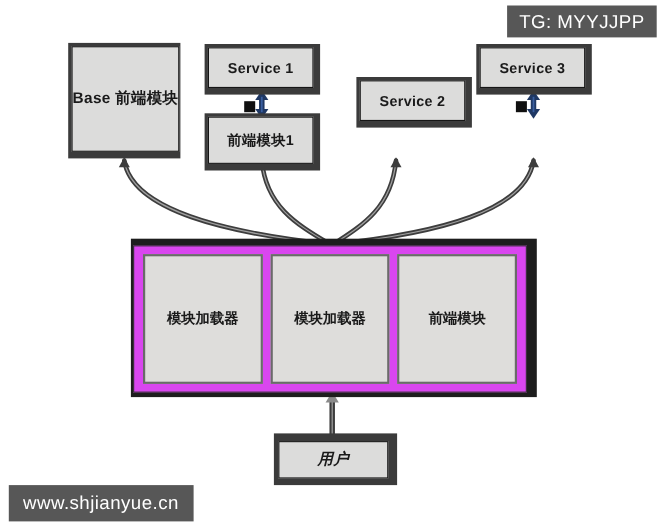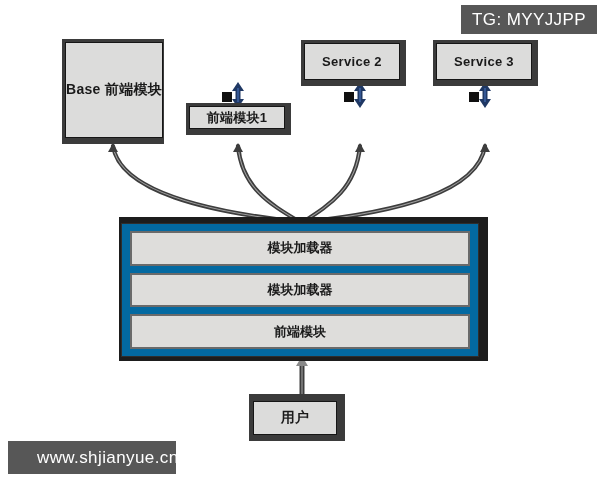--- a/index.html
+++ b/index.html
@@ -12,49 +12,49 @@
   
   .frame{position:absolute;background:#3b3b3b;display:flex;box-sizing:border-box;}
   .frame .box{
     flex:1;margin:3px 6px 6px 3px;background:#dcdcdb;border:1px solid #161616;
     display:flex;align-items:center;justify-content:center;
     font-weight:bold;font-size:13px;letter-spacing:.3px;white-space:nowrap;
   }
   .base-frame{left:62px;top:39px;width:102px;height:105px;}
   .base-frame .box{font-size:14px;}
   .svc-frame{top:40px;width:105px;height:46px;}
-  .fe-frame{top:103px;width:105px;height:32px;}
-  .col1{left:186px;} .col2{left:301px;} .col3{left:433px;}
+  .fe-frame{top:103px;width:105px;height:52px;}
+  .col1{left:186px;} .col2{left:324px;margin-top:30px;} .col3{left:433px;}
 
   
   .core-frame{
     left:119px;top:217px;width:369px;height:144px;background:#1d1d1d;
     padding:6px 9px 4px 2px;display:flex;box-sizing:border-box;position:absolute;
   }
   .core-panel{
-    flex:1;background:#0369a1;border:1px solid #2e2e2e;
-    display:flex;flex-direction:column;gap:7px;padding:7px 8px;box-sizing:border-box;
+    flex:1;background:#d946ef;border:1px solid #2e2e2e;
+    display:flex;flex-direction:row;gap:7px;padding:7px 8px;box-sizing:border-box;
   }
   .core-row{
     flex:1;background:#dedddb;border:2px solid #6a6a6a;
     display:flex;align-items:center;justify-content:center;
     font-weight:bold;font-size:13px;
   }
 
-  .user-frame{left:249px;top:394px;width:96px;height:47px;}
+  .user-frame{left:249px;top:394px;width:112px;height:47px;font-style:italic;}
   .user-frame .box{margin:7px 8px 6px 4px;font-size:14px;}
 
   
   .badge{
     position:absolute;background:#575757;color:#ffffff;
     display:flex;align-items:center;justify-content:center;
     font-size:17px;letter-spacing:.4px;white-space:nowrap;
   }
   .tg-badge{left:461px;top:5px;width:136px;height:29px;}
-  .watermark{left:8px;top:441px;width:168px;height:33px;justify-content:flex-start;padding-left:29px;box-sizing:border-box;}
+  .watermark{left:8px;top:441px;width:168px;height:33px;justify-content:flex-start;padding-left:13px;box-sizing:border-box;}
 </style>
 </head>
 <body>
 
 <div id="stage">
 
   <svg id="connectors" viewBox="0 0 600 480">
 
     <g fill="none" stroke="#3d3d3d" stroke-width="4.2" stroke-linecap="round">
       <path d="M113 146 C120 192 208 212 300 222"></path>
@@ -105,20 +105,25 @@
       <path d="M296 366 L302 356 L308 366 Z" fill="#8a8a8a"></path>
     </g>
   </svg>
 
   <div class="frame base-frame">
     <div class="box">
         <span>Base 前端模块</span>
       </div>
   </div>
 
+  <div class="frame svc-frame col1">
+    <div class="box">
+        <span>Service 1</span>
+      </div>
+  </div>
   <div class="frame svc-frame col2">
     <div class="box">
         <span>Service 2</span>
       </div>
   </div>
   <div class="frame svc-frame col3">
     <div class="box">
         <span>Service 3</span>
       </div>
   </div>

